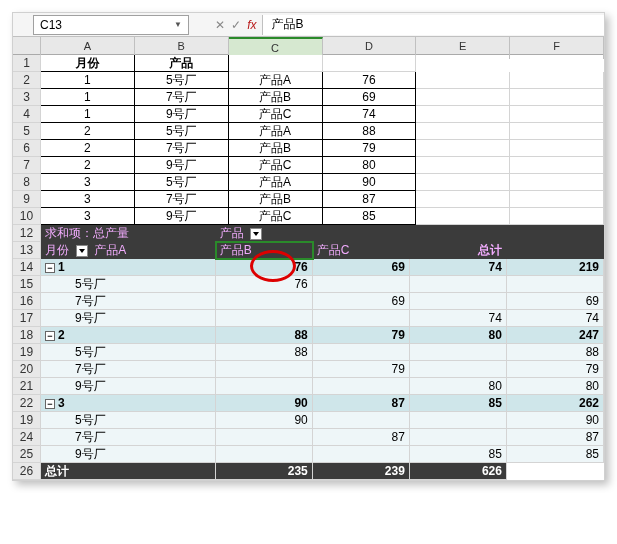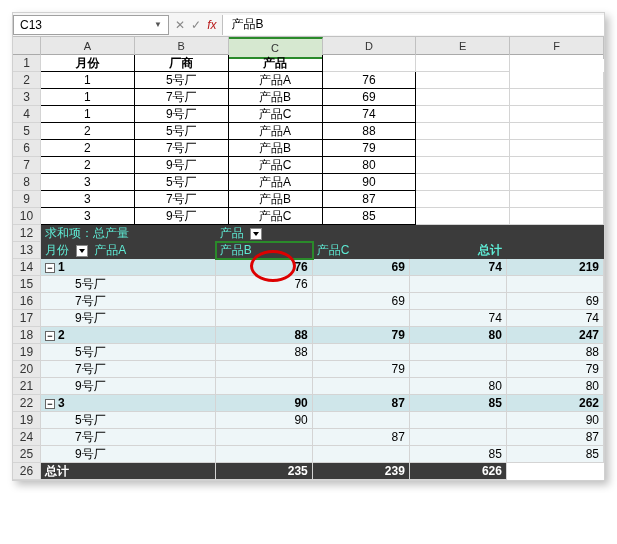--- a/index.html
+++ b/index.html
@@ -21,21 +21,21 @@
   .top-bar {
     display: flex;
     align-items: center;
     height: 24px;
     border-bottom: 1px solid #c0c0c0;
     background: #f5f5f5;
   }
   .name-box {
     width: 156px;
     height: 20px;
-    margin: 2px 0;
+    margin: 2px 20px;
     border: 1px solid #a0a0a0;
     background: #fff;
     display: flex;
     align-items: center;
     padding: 0 6px;
     justify-content: space-between;
   }
   .name-box .dd {
     font-size: 8px;
     color: #555;
@@ -106,21 +106,21 @@
     border-top: none !important;
     border-left: none !important;
     text-align: center;
   }
   .data-header { font-weight: bold; }
   .empty-cell { background: #fff; }
 
   
   .pivot-dark {
     background: #3b3b3b;
-    color: #5eead4;
+    color: #f0abfc;
     border-color: #3b3b3b !important;
   }
   .pivot-light {
     background: #cfe6ea;
   }
   .pivot-sub {
     background: #eef6f8;
   }
   .pivot-total {
     background: #3b3b3b;
@@ -225,21 +225,20 @@
       <div>B</div>
       <div class="selcol">C</div>
       <div>D</div>
       <div>E</div>
       <div>F</div>
     </div>
 
     <div class="row">
       <div class="rownum">1</div>
       <div class="data-cell data-header">月份</div>
-      <div class="data-cell data-header">厂商</div>
       <div class="data-cell data-header">产品</div>
       <div class="empty-cell"></div>
       <div class="empty-cell"></div>
     </div>
 
     <div id="data-rows">
         <div class="row">
           <div class="rownum">2</div>
           <div class="data-cell">1</div>
           <div class="data-cell">5号厂</div>

